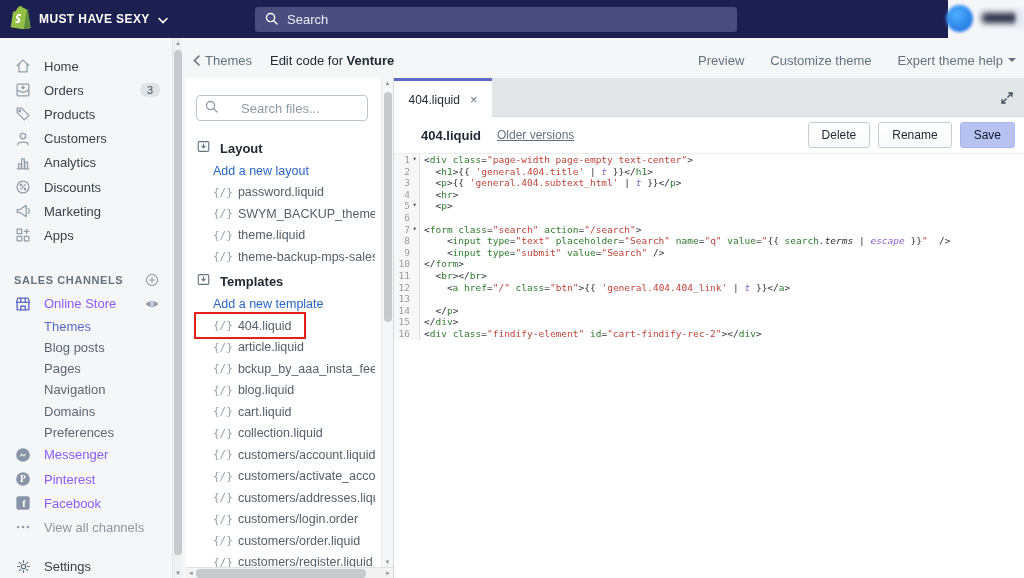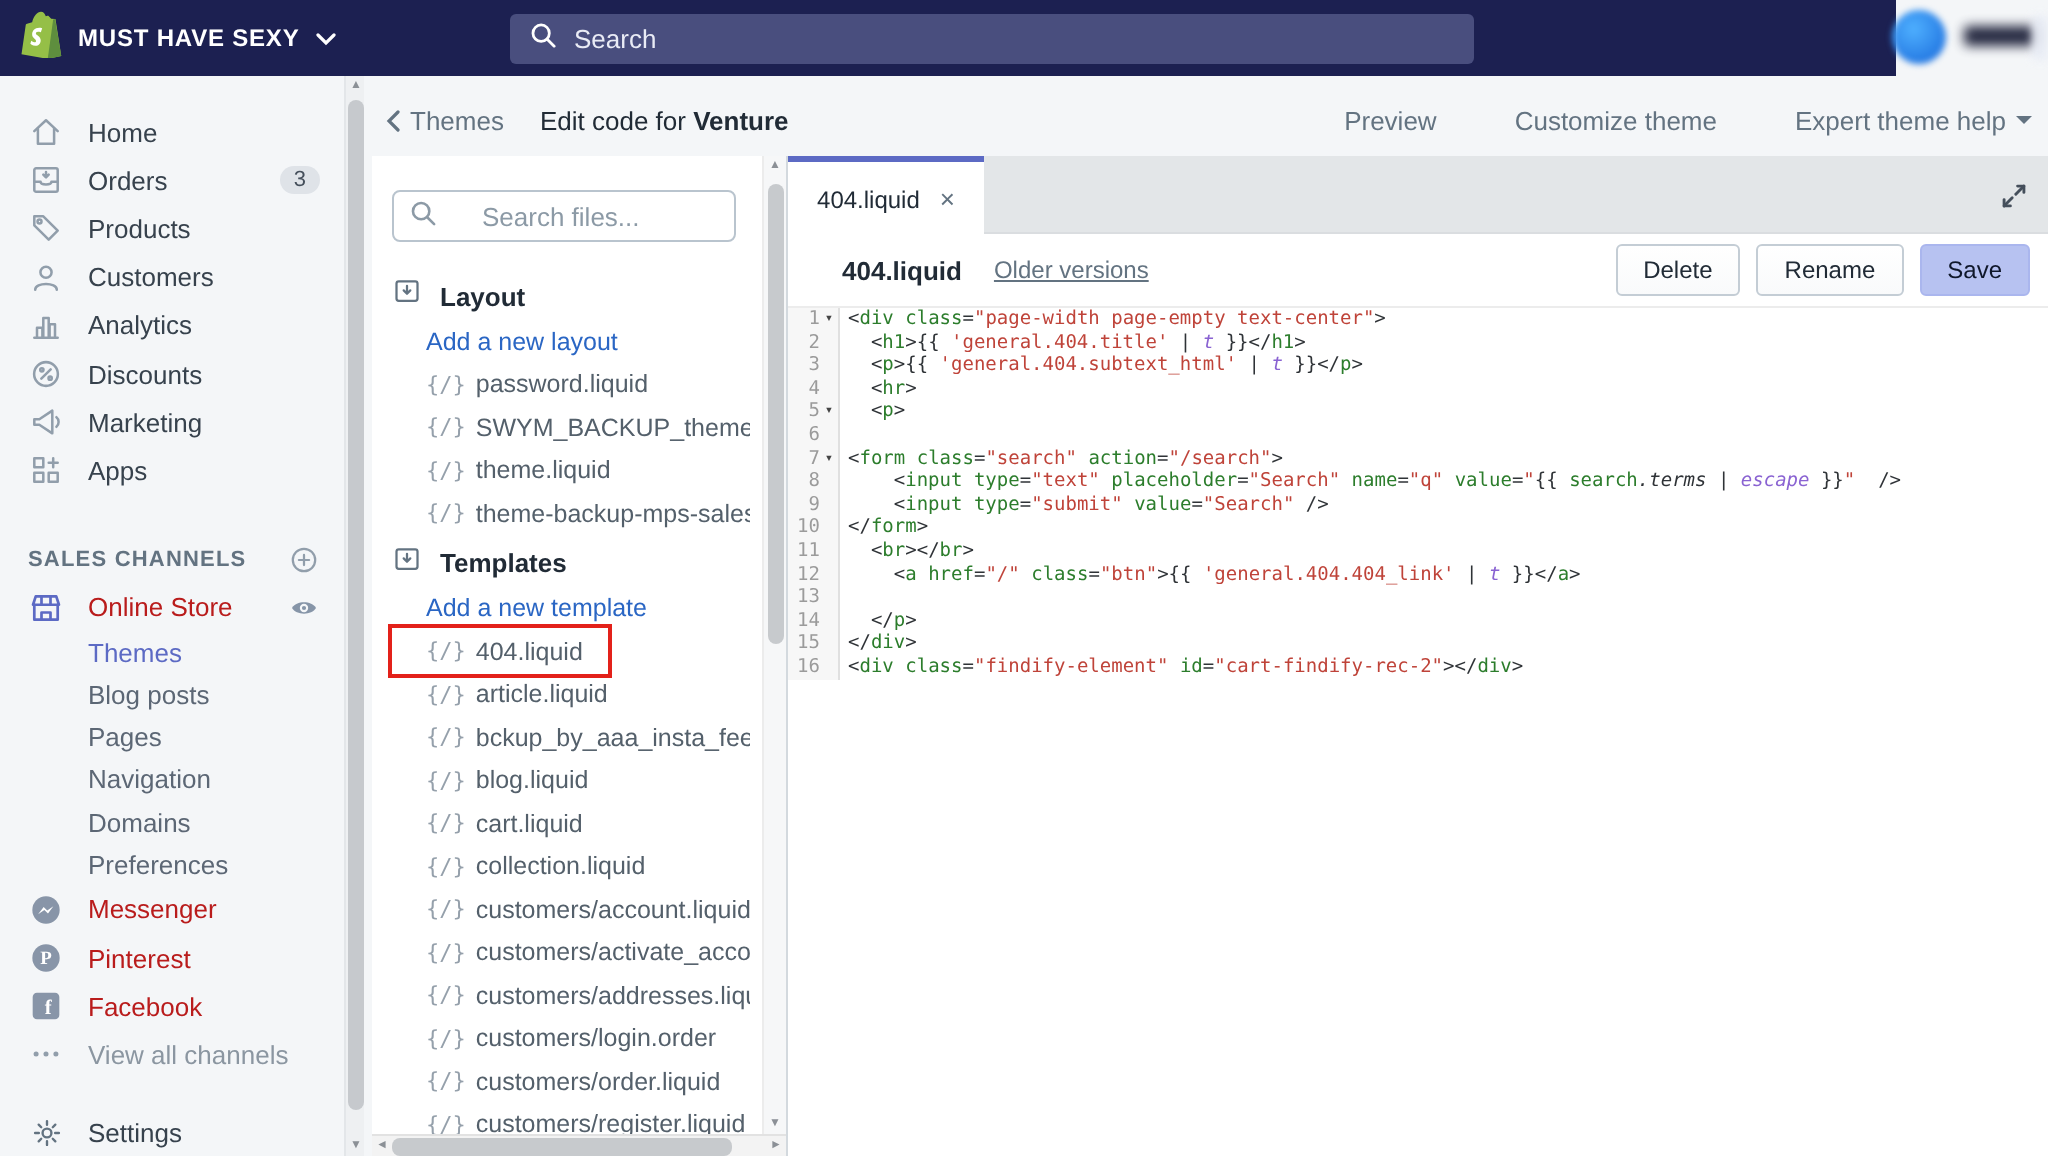--- a/index.html
+++ b/index.html
@@ -19,36 +19,36 @@
   
   .sidebar { position:absolute; left:0; top:38px; width:172px; bottom:0; background:#f4f6f8; overflow:hidden; }
   .nav { padding-top:16px; }
   .srow { height:24.2px; display:flex; align-items:center; padding:0 12px 0 14px; cursor:pointer; }
   .srow .ic { width:18px; height:18px; margin-right:12px; flex:none; display:flex; align-items:center; justify-content:center; }
   .srow .lbl { font-size:13px; color:#37424d; }
   .badge { margin-left:auto; background:#dfe3e8; color:#454f5b; font-size:11px; border-radius:9px; padding:1px 7px; }
   .sec-head { height:24px; display:flex; align-items:center; padding:0 12px 0 14px; margin-top:20px; }
   .sec-head .lbl { font-size:11px; font-weight:bold; color:#637381; letter-spacing:.6px; }
   .sec-head .ic-r, .srow .ic-r { margin-left:auto; width:16px; height:16px; }
-  .chan .lbl { font-weight:500; color:#b91c1c; }
+  .chan .lbl { font-weight:500; color:#8b5cf6; }
   .sub { }
   .subrow { height:21.2px; display:flex; align-items:center; padding-left:44px; font-size:13px; color:#5c6775; cursor:pointer; }
   .subrow.active { color:#5c6ac4; }
   .srow.muted .lbl { color:#8b96a1; }
   .settings-row { position:absolute; left:0; bottom:0; width:172px; height:24px; }
   .side-scroll { position:absolute; left:172px; top:38px; width:10px; bottom:0; background:#eef0f2; border-left:1px solid #e3e6e9; }
   .side-scroll .arr { position:absolute; left:0; width:10px; text-align:center; font-size:6px; color:#8b9096; }
   .side-thumb { position:absolute; left:1px; top:12px; width:8px; height:505px; background:#c6c9cd; border-radius:4px; }
 
   
   .crumbrow { position:absolute; left:182px; right:0; top:42px; height:36px; display:flex; align-items:center; }
   .back { display:flex; align-items:center; gap:5px; margin-left:11px; color:#637381; font-size:13px; cursor:pointer; }
   .title { margin-left:18px; font-size:13px; color:#212b36; }
   .title b { font-weight:bold; }
-  .actions { margin-left:auto; margin-right:8px; display:flex; gap:39px; align-items:center; }
+  .actions { margin-left:auto; margin-right:8px; display:flex; gap:26px; align-items:center; }
   .actions .act { color:#637381; font-size:13px; cursor:pointer; display:flex; align-items:center; gap:5px; }
   .caret { width:0; height:0; border-left:4px solid transparent; border-right:4px solid transparent; border-top:4px solid #637381; display:inline-block; }
 
   
   .filepanel { position:absolute; left:186px; top:78px; width:207px; bottom:0; background:#fff; overflow:hidden; }
   .fsearch { position:absolute; left:10px; top:17px; width:172px; height:26px; border:1px solid #b9c4ce; border-radius:4px; display:flex; align-items:center; padding:0 8px; gap:23px; background:#fff; }
   .fsearch span { color:#8c9aa6; font-size:13px; }
   .flist { position:absolute; left:0; top:44px; right:12px; bottom:11px; padding-top:14px; overflow:hidden; }
   .fsec { height:24px; display:flex; align-items:center; padding-left:10px; gap:9px; }
   .fsec .lbl { font-size:13px; font-weight:bold; color:#212b36; }

